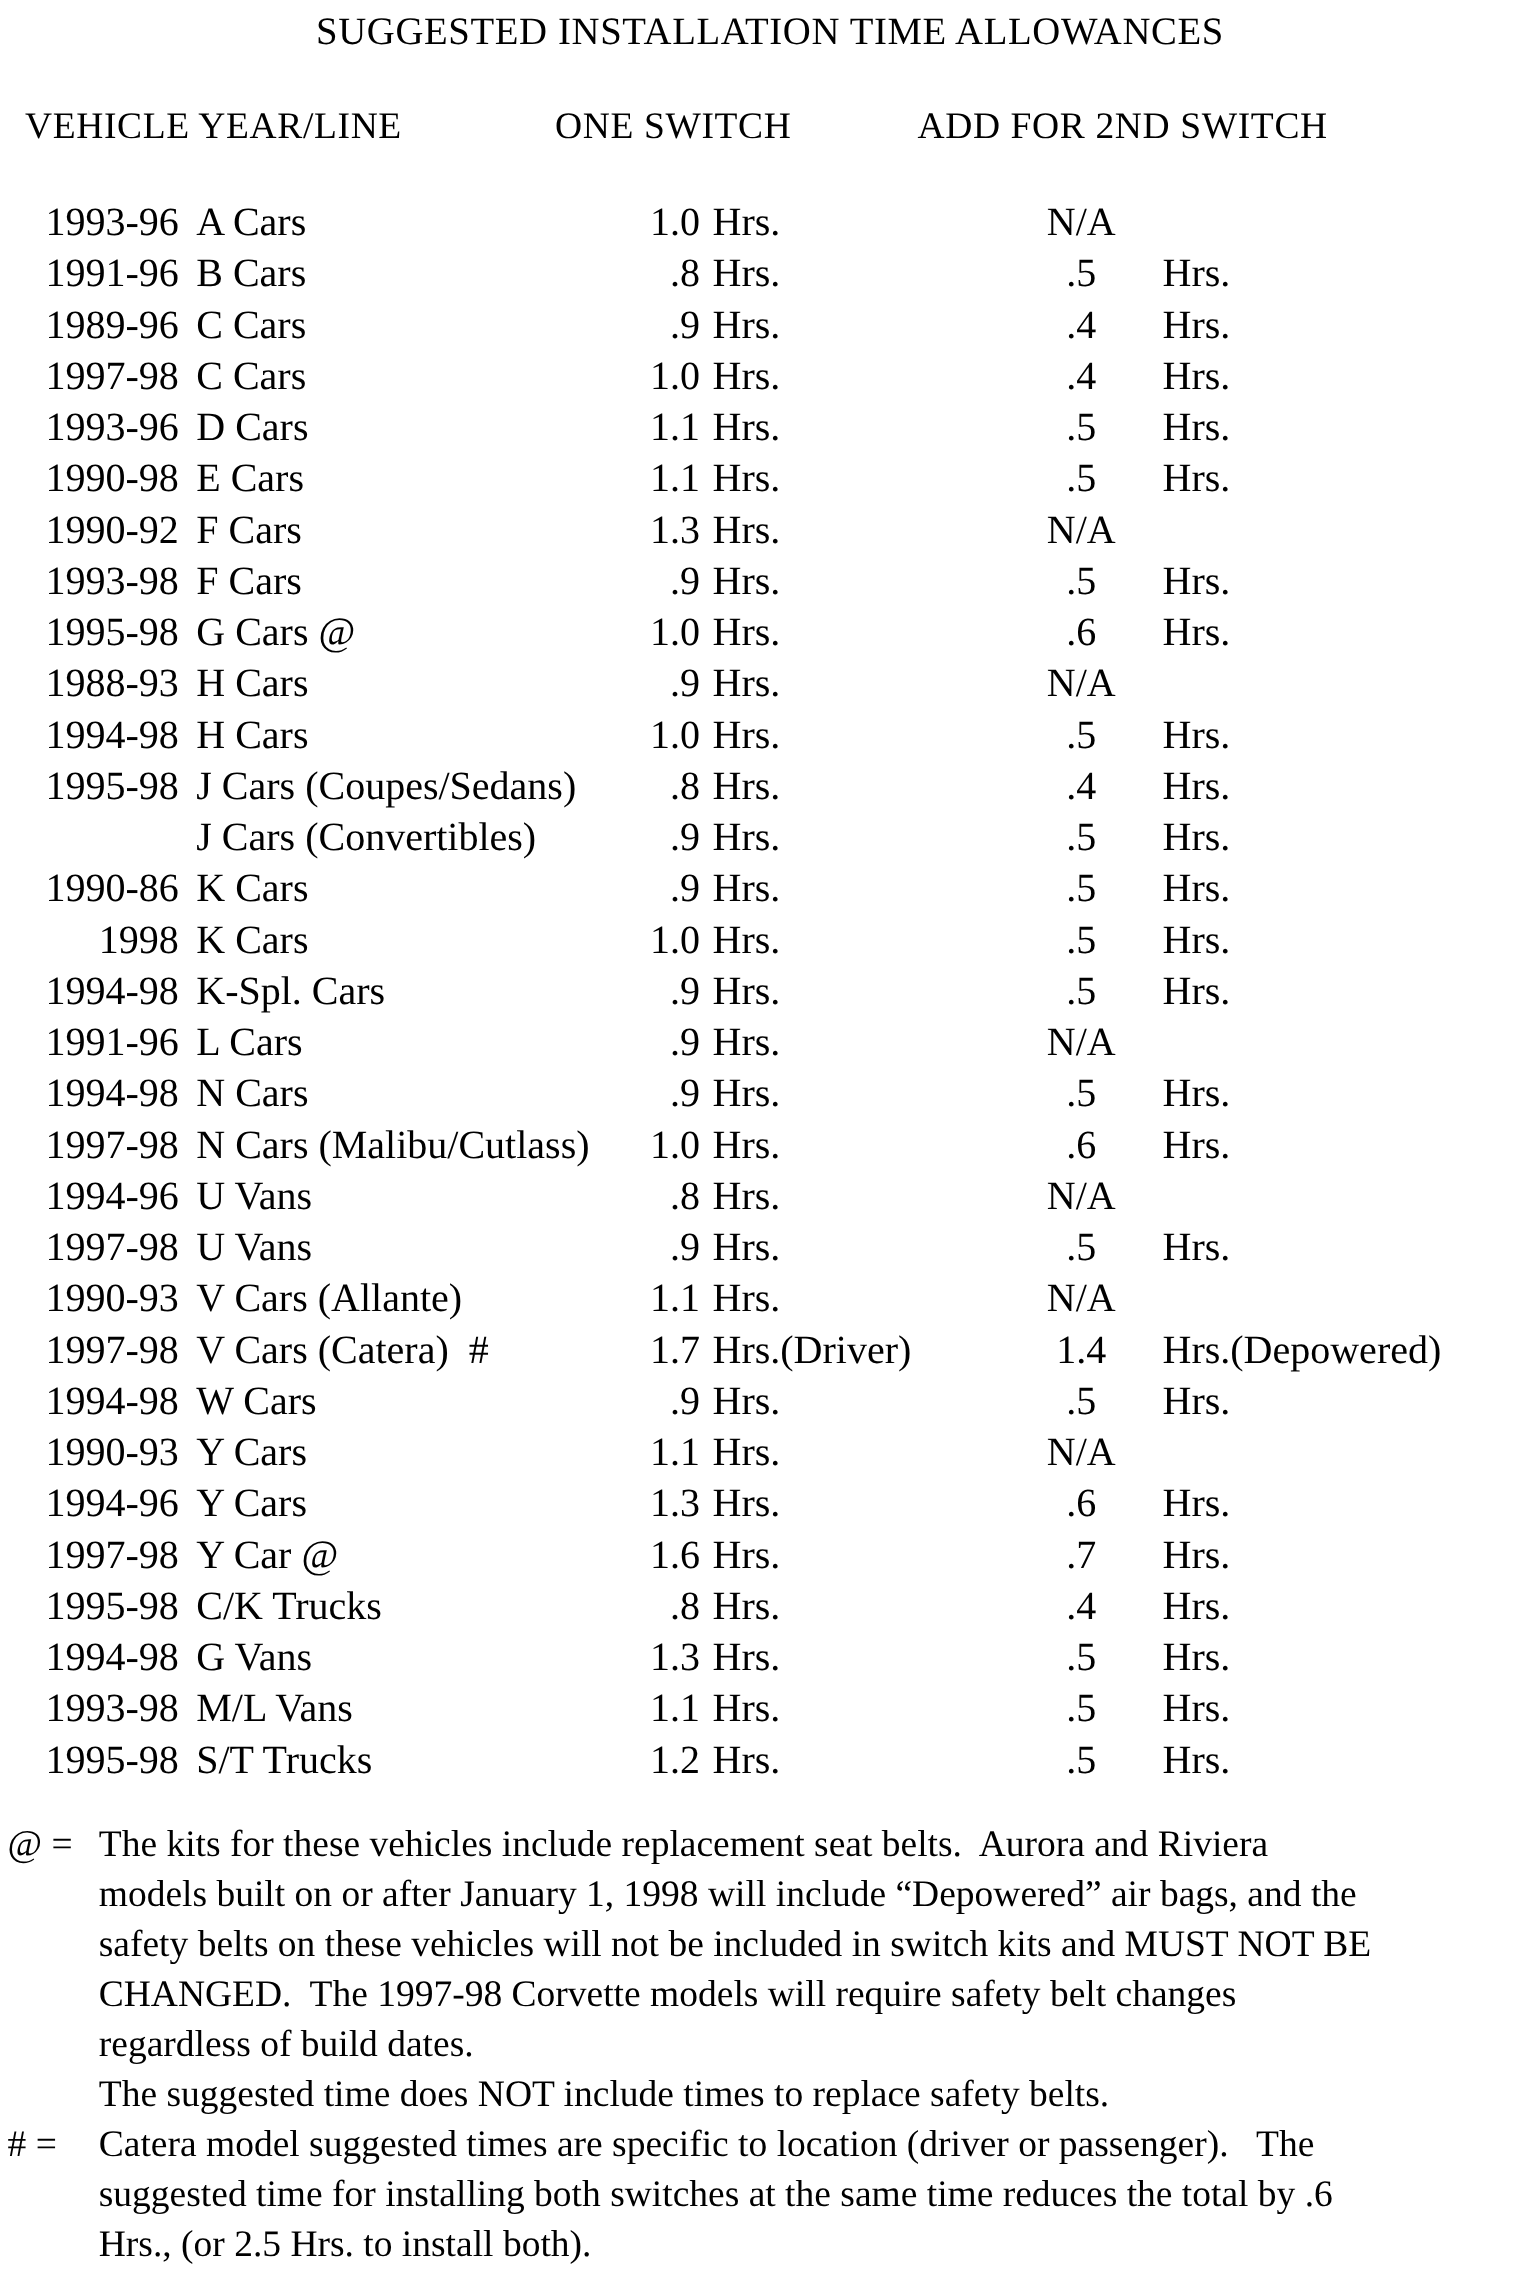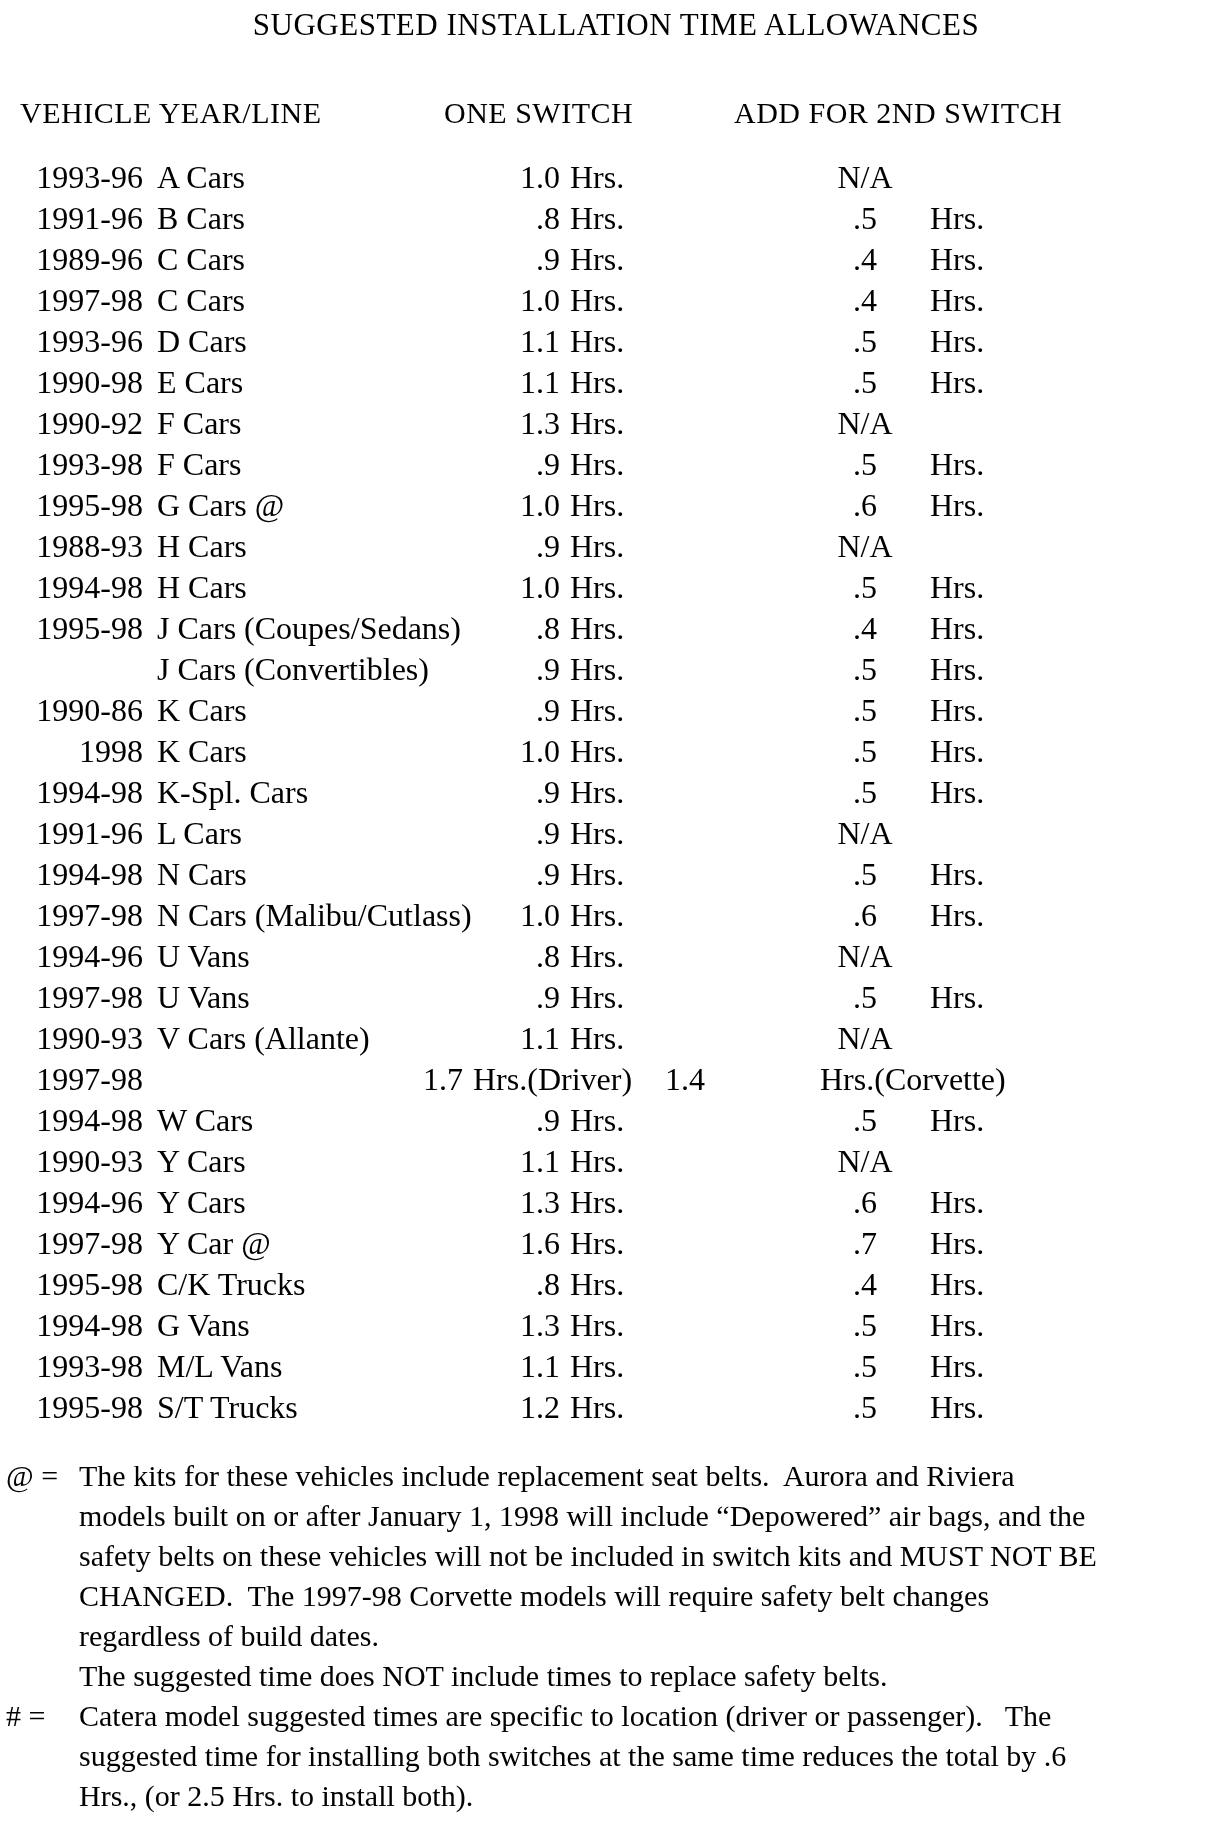--- a/index.html
+++ b/index.html
@@ -31,21 +31,21 @@
   }
   .headers {
     position: relative;
     margin-top: 40px;
     height: 36px;
     font-size: 30px;
     letter-spacing: 0.5px;
   }
   .headers .h {
     position: absolute;
-    top: 12px;
+    top: 0;
     white-space: pre;
   }
   .h1 { left: 4px; }
   .h2 { left: 428px; }
   .h3 { left: 718px; }
   .table {
     margin-top: 37px;
     font-size: 32px;
   }
   .row {
@@ -262,24 +262,25 @@
       <div class="row">
         <span class="c-year">1990-93</span>
         <span class="c-name">V Cars (Allante)</span>
         <span class="c-onenum">1.1</span>
         <span class="c-onesuf">Hrs.</span>
         <span class="c-addnum">N/A</span>
         <span class="c-addsuf"></span>
       </div>
       <div class="row">
         <span class="c-year">1997-98</span>
+        <span class="c-name">V Cars (Catera)  #</span>
         <span class="c-onenum">1.7</span>
         <span class="c-onesuf">Hrs.(Driver)</span>
         <span class="c-addnum">1.4</span>
-        <span class="c-addsuf">Hrs.(Corvette)</span>
+        <span class="c-addsuf">Hrs.(Depowered)</span>
       </div>
       <div class="row">
         <span class="c-year">1994-98</span>
         <span class="c-name">W Cars</span>
         <span class="c-onenum">.9</span>
         <span class="c-onesuf">Hrs.</span>
         <span class="c-addnum">.5</span>
         <span class="c-addsuf">Hrs.</span>
       </div>
       <div class="row">

